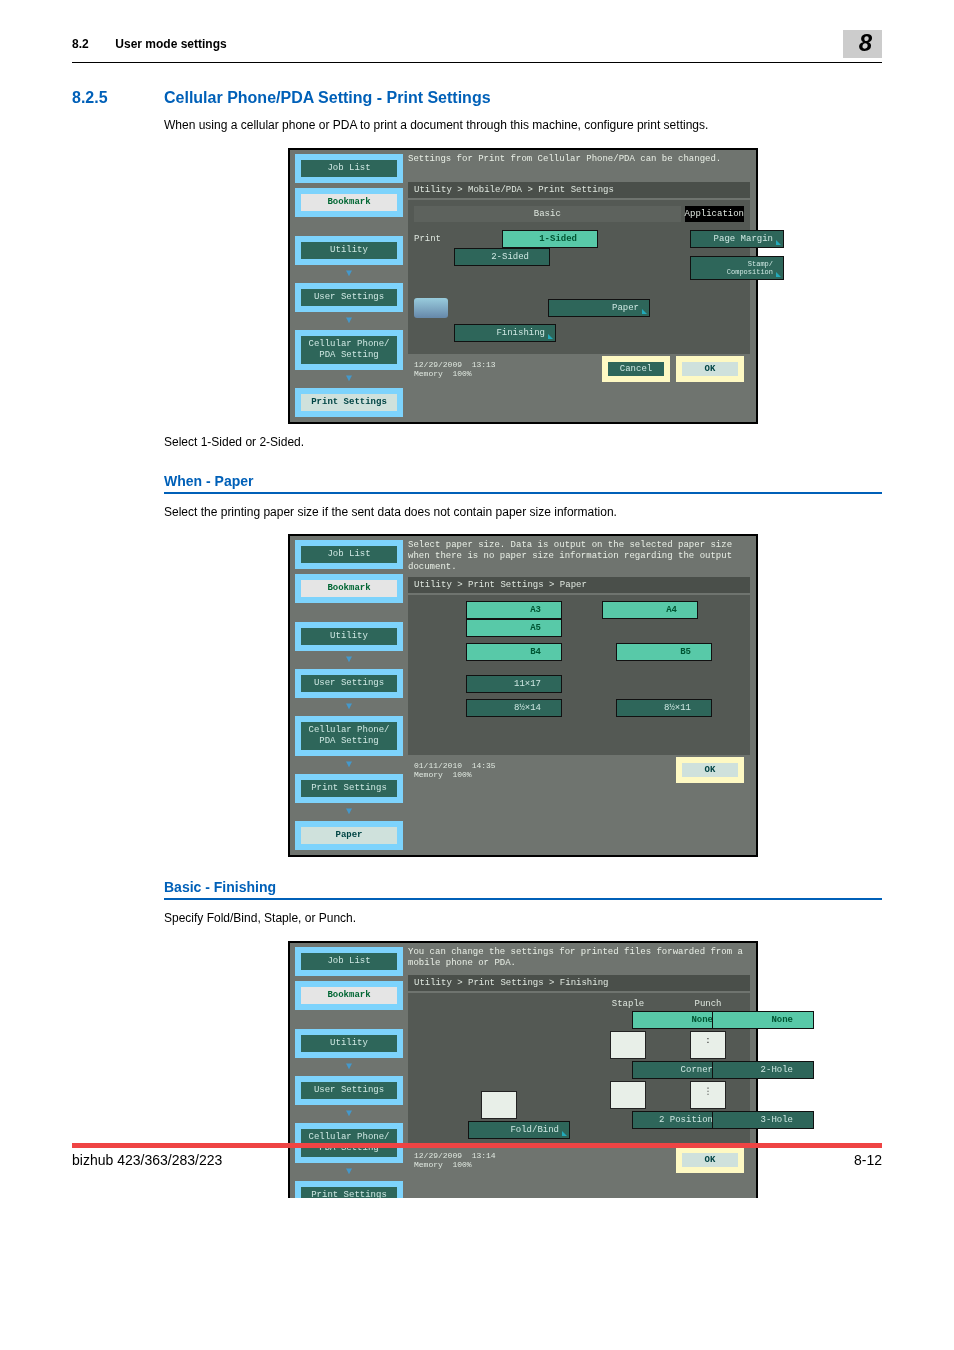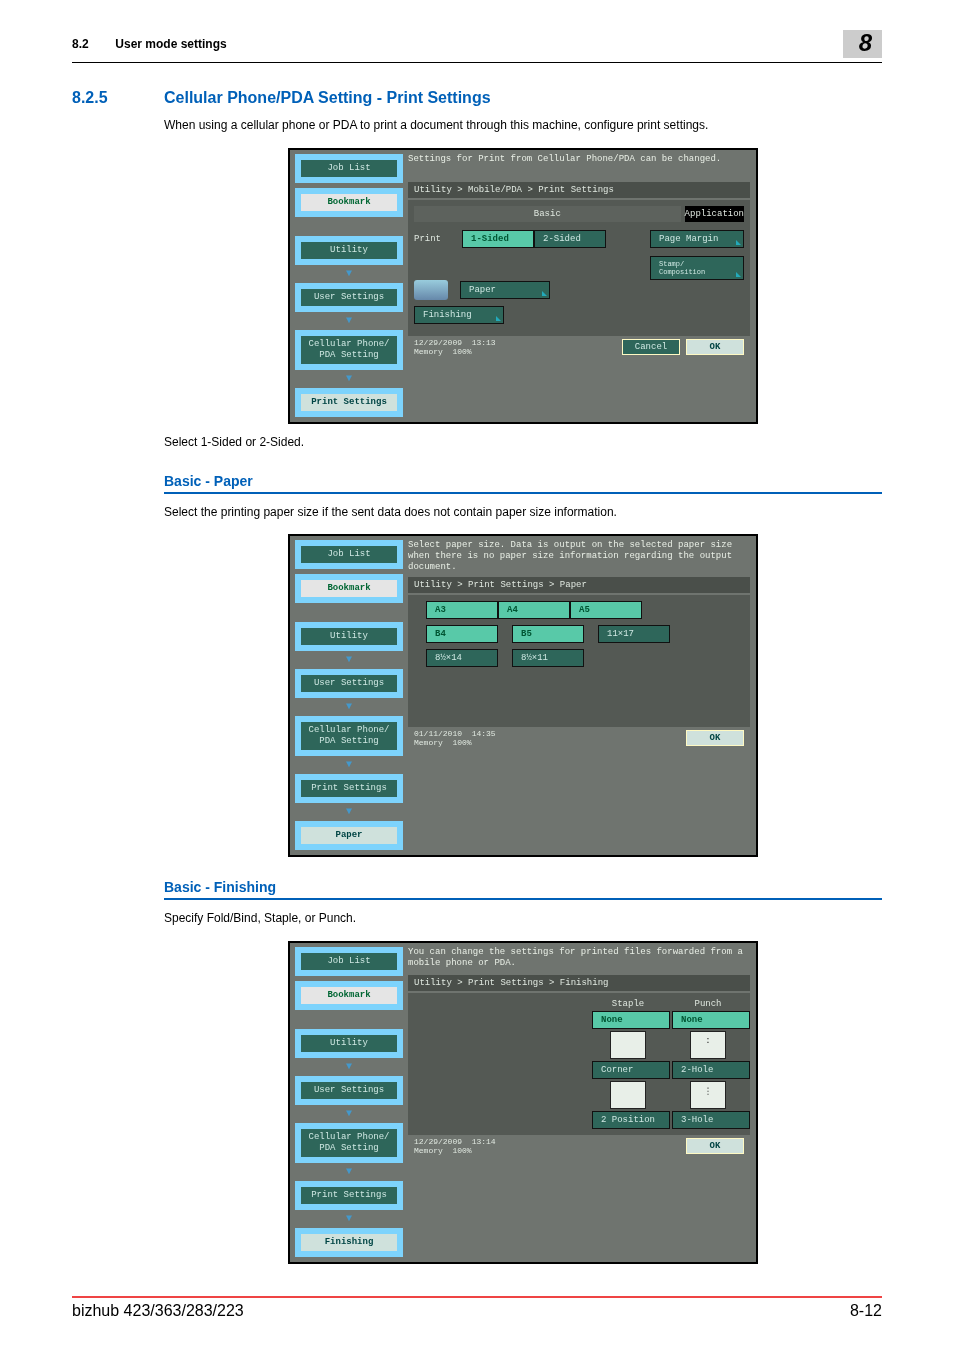--- a/index.html
+++ b/index.html
@@ -1,16 +1,16 @@
 <!DOCTYPE html>
 <html><head>
 <meta charset="utf-8">
 <style>
   html,body{margin:0;padding:0;background:#fff;font-family:Arial,Helvetica,sans-serif;color:#000;}
-  .page{width:954px;height:1350px;position:relative;box-sizing:border-box;padding:30px 72px 0 72px;}
+  .page{width:954px;height:1198px;position:relative;box-sizing:border-box;padding:30px 72px 0 72px;}
   .hdr{display:flex;align-items:center;border-bottom:1px solid #000;padding-bottom:4px;}
   .hdr-left{font-size:12px;font-weight:bold;flex:1;}
   .hdr-left .sn{display:inline-block;width:40px;}
   .hdr-badge{background:#ccc;color:#000;font-size:24px;font-weight:bold;font-style:italic;padding:0 10px 2px 16px;height:26px;line-height:26px;}
   .sec-title{display:flex;margin-top:26px;}
   .sec-num{color:#0060b8;font-size:16px;font-weight:bold;width:92px;flex-shrink:0;}
   .sec-txt{color:#0060b8;font-size:16px;font-weight:bold;}
   .body-text{font-size:12px;margin-left:92px;margin-top:10px;line-height:1.4;}
   .sub-head{color:#0060b8;font-size:14px;font-weight:bold;border-bottom:2px solid #0060b8;margin-left:92px;margin-top:22px;padding-bottom:3px;}
   .shot-wrap{margin-left:92px;margin-top:14px;display:flex;justify-content:center;}
@@ -23,36 +23,36 @@
   .side-btn.light{background:#cfe1dc;color:#044;font-weight:bold;}
   .arrow{color:#49c;text-align:center;font-size:10px;line-height:8px;margin-bottom:5px;}
   .p-msg{color:#e9efe6;font-size:9px;line-height:11px;min-height:24px;}
   .p-crumb{background:#4a4f4a;padding:3px 6px;font-size:9px;color:#dfe7df;margin-top:4px;}
   .p-body{background:#545954;min-height:120px;margin-top:2px;padding:6px;}
   .tab-row{display:flex;gap:4px;margin-bottom:8px;}
   .tab{flex:1;text-align:center;background:#000000;padding:3px 0;font-size:9px;}
   .tab.on{background:#5d625d;}
   .opt-row{display:flex;align-items:center;margin-bottom:6px;flex-wrap:wrap;}
   .opt-lbl{font-size:9px;color:#dfe7df;width:48px;}
-  .opt-btn{background:#2e665a;border:1px solid #111;color:#cfe8e3;text-align:left;padding:3px 8px;font-size:9px;min-width:54px;}
+  .opt-btn{background:#2e665a;border:1px solid #111;color:#cfe8e3;text-align:right;padding:3px 20px;font-size:9px;min-width:54px;margin-left:40px;}
   .opt-btn.sel{background:#58c9a8;color:#053;font-weight:bold;}
   .opt-btn.arrowed{position:relative;padding-right:10px;}
   .opt-btn.arrowed::after{content:"";position:absolute;right:2px;bottom:2px;width:0;height:0;border-left:5px solid #2ab;border-top:5px solid transparent;}
   .right-col{float:right;width:94px;margin-left:6px;}
   .right-col .opt-btn{display:block;margin-bottom:8px;min-width:0;width:100%;box-sizing:border-box;}
   .tile{display:inline-block;width:34px;height:26px;background:#e8efe8;border:1px solid #222;margin:2px 3px;vertical-align:top;position:relative;}
   .tile::after{content:attr(data-dots);position:absolute;left:0;right:0;top:4px;text-align:center;font-size:9px;color:#222;}
   .col{display:inline-block;vertical-align:top;text-align:center;}
   .col-head{font-size:9px;margin-bottom:2px;}
   .p-foot{display:flex;align-items:center;background:#6f746f;padding:2px 6px 4px 6px;gap:6px;}
   .p-foot .meta{flex:1;font-size:8px;line-height:9px;color:#dfe7df;}
-  .fbtn{background:#2e665a;border:1px solid #fef9c3;color:#cfe8e3;text-align:center;padding:2px 4px;font-size:9px;min-width:48px;}
+  .fbtn{background:#2e665a;border:6px solid #fef9c3;color:#cfe8e3;text-align:center;padding:2px 4px;font-size:9px;min-width:48px;}
   .fbtn.ok{background:#cfe1dc;color:#044;font-weight:bold;}
   .printer-icon{display:inline-block;width:34px;height:20px;background:linear-gradient(#9cd,#68a);border-radius:3px;vertical-align:middle;margin-right:10px;}
-  .ftr{position:absolute;left:72px;right:72px;bottom:30px;border-top:2px solid #ef4444;display:flex;justify-content:space-between;font-size:16px;padding-top:4px;}
+  .ftr{position:absolute;left:72px;right:72px;bottom:30px;border-top:5px solid #ef4444;display:flex;justify-content:space-between;font-size:14px;padding-top:4px;}
 </style>
 </head>
 <body>
 
 <div class="page">
 
   <div class="hdr">
     <div class="hdr-left">
       <span class="sn">8.2</span>
       <span>User mode settings</span>
@@ -119,21 +119,21 @@
             <div class="fbtn">Cancel</div>
             <div class="fbtn ok">OK</div>
           </div>
         </div>
       </div>
     </div>
   </div>
 
   <div class="body-text">Select 1-Sided or 2-Sided.</div>
 
-  <div class="sub-head">Basic - Paper</div>
+  <div class="sub-head">When - Paper</div>
   <div class="body-text">Select the printing paper size if the sent data does not contain paper size information.</div>
 
   <div class="shot-wrap">
     <div class="panel">
       <div class="p-inner">
         <div class="p-side">
           <div class="side-btn">Job List</div>
           <div class="side-btn sel">Bookmark</div>
           <div style="height:14px"></div>
           <div class="side-btn">Utility</div>
@@ -199,20 +199,24 @@
           <div class="side-btn">Print Settings</div>
           <div class="arrow">▼</div>
           <div class="side-btn light">Finishing</div>
         </div>
         <div class="p-main">
           <div class="p-msg">You can change the settings for printed files forwarded from a mobile phone or PDA.</div>
           <div class="p-crumb">Utility &gt; Print Settings &gt; Finishing</div>
           <div class="p-body" style="display:flex;gap:8px;">
             <div style="flex:1;position:relative;">
               <div style="height:90px"></div>
+              <div style="text-align:center;">
+                <span class="tile"></span><br>
+                <div class="opt-btn arrowed" style="min-width:70px;display:inline-block">Fold/Bind</div>
+              </div>
             </div>
             <div class="col" style="width:72px;">
               <div class="col-head">Staple</div>
               <div class="opt-btn sel" style="min-width:60px">None</div>
               <span class="tile"></span>
               <div class="opt-btn" style="min-width:60px">Corner</div>
               <span class="tile"></span>
               <div class="opt-btn" style="min-width:60px">2 Position</div>
             </div>
             <div class="col" style="width:72px;">

